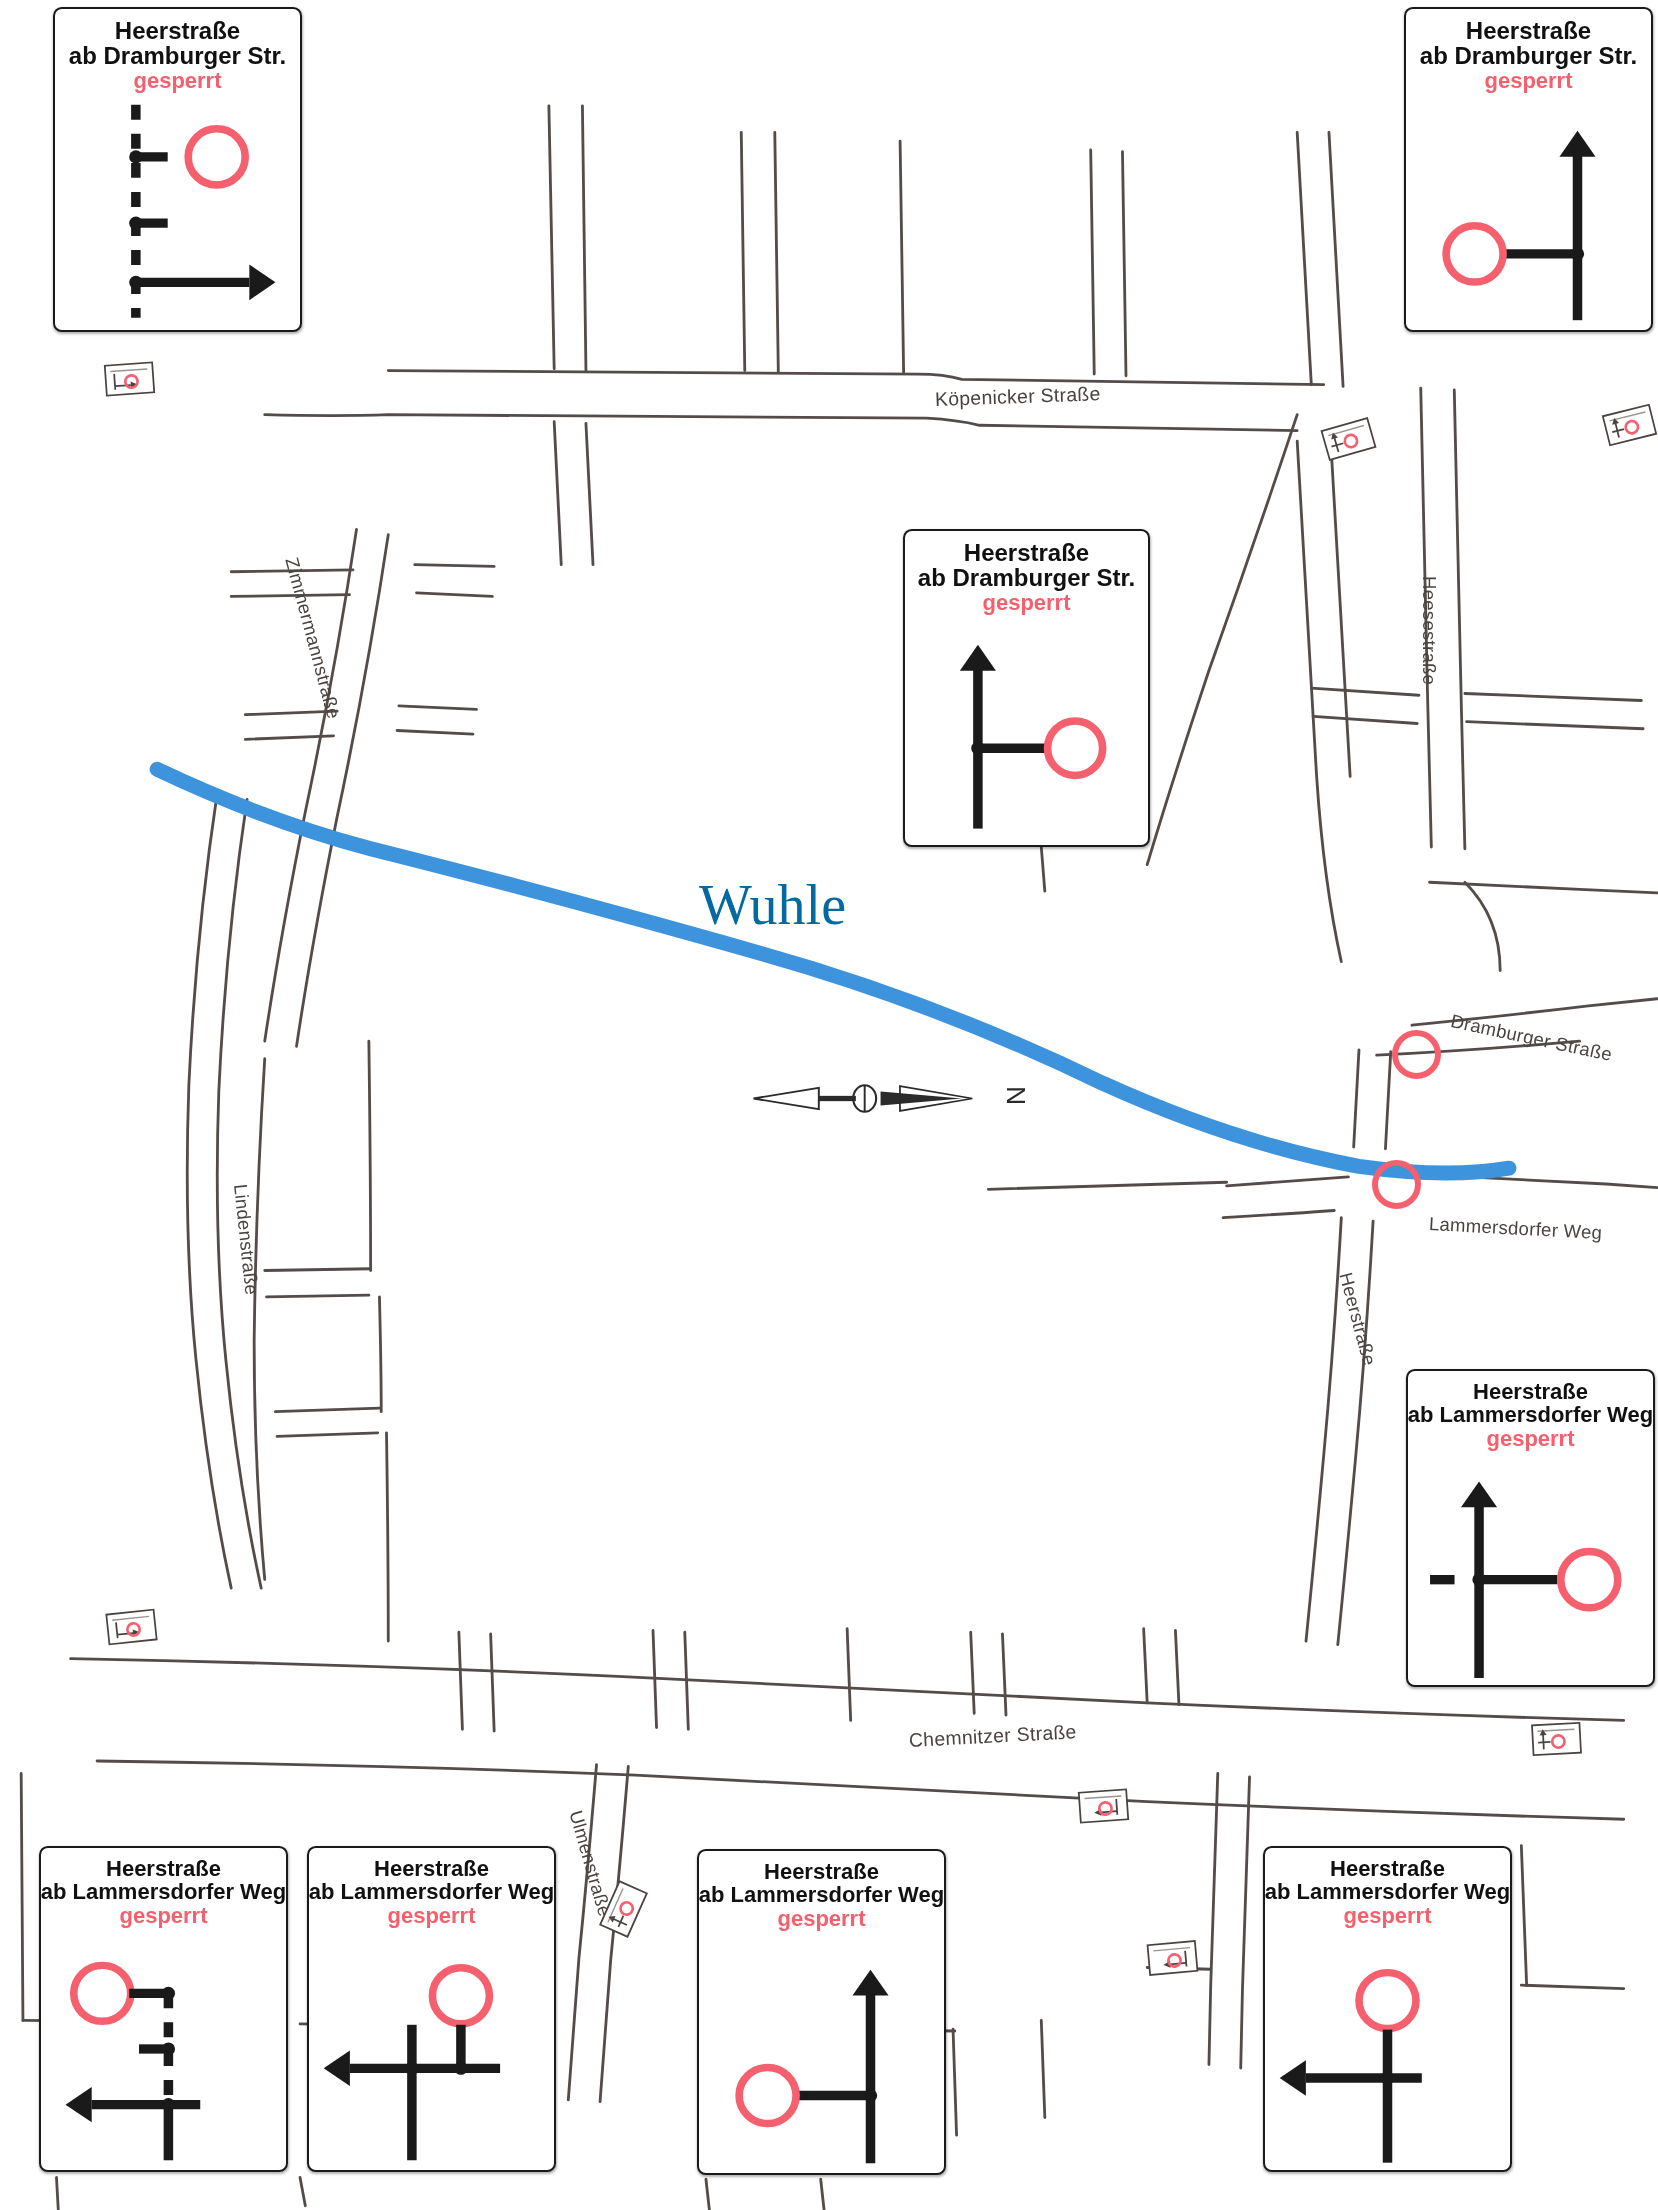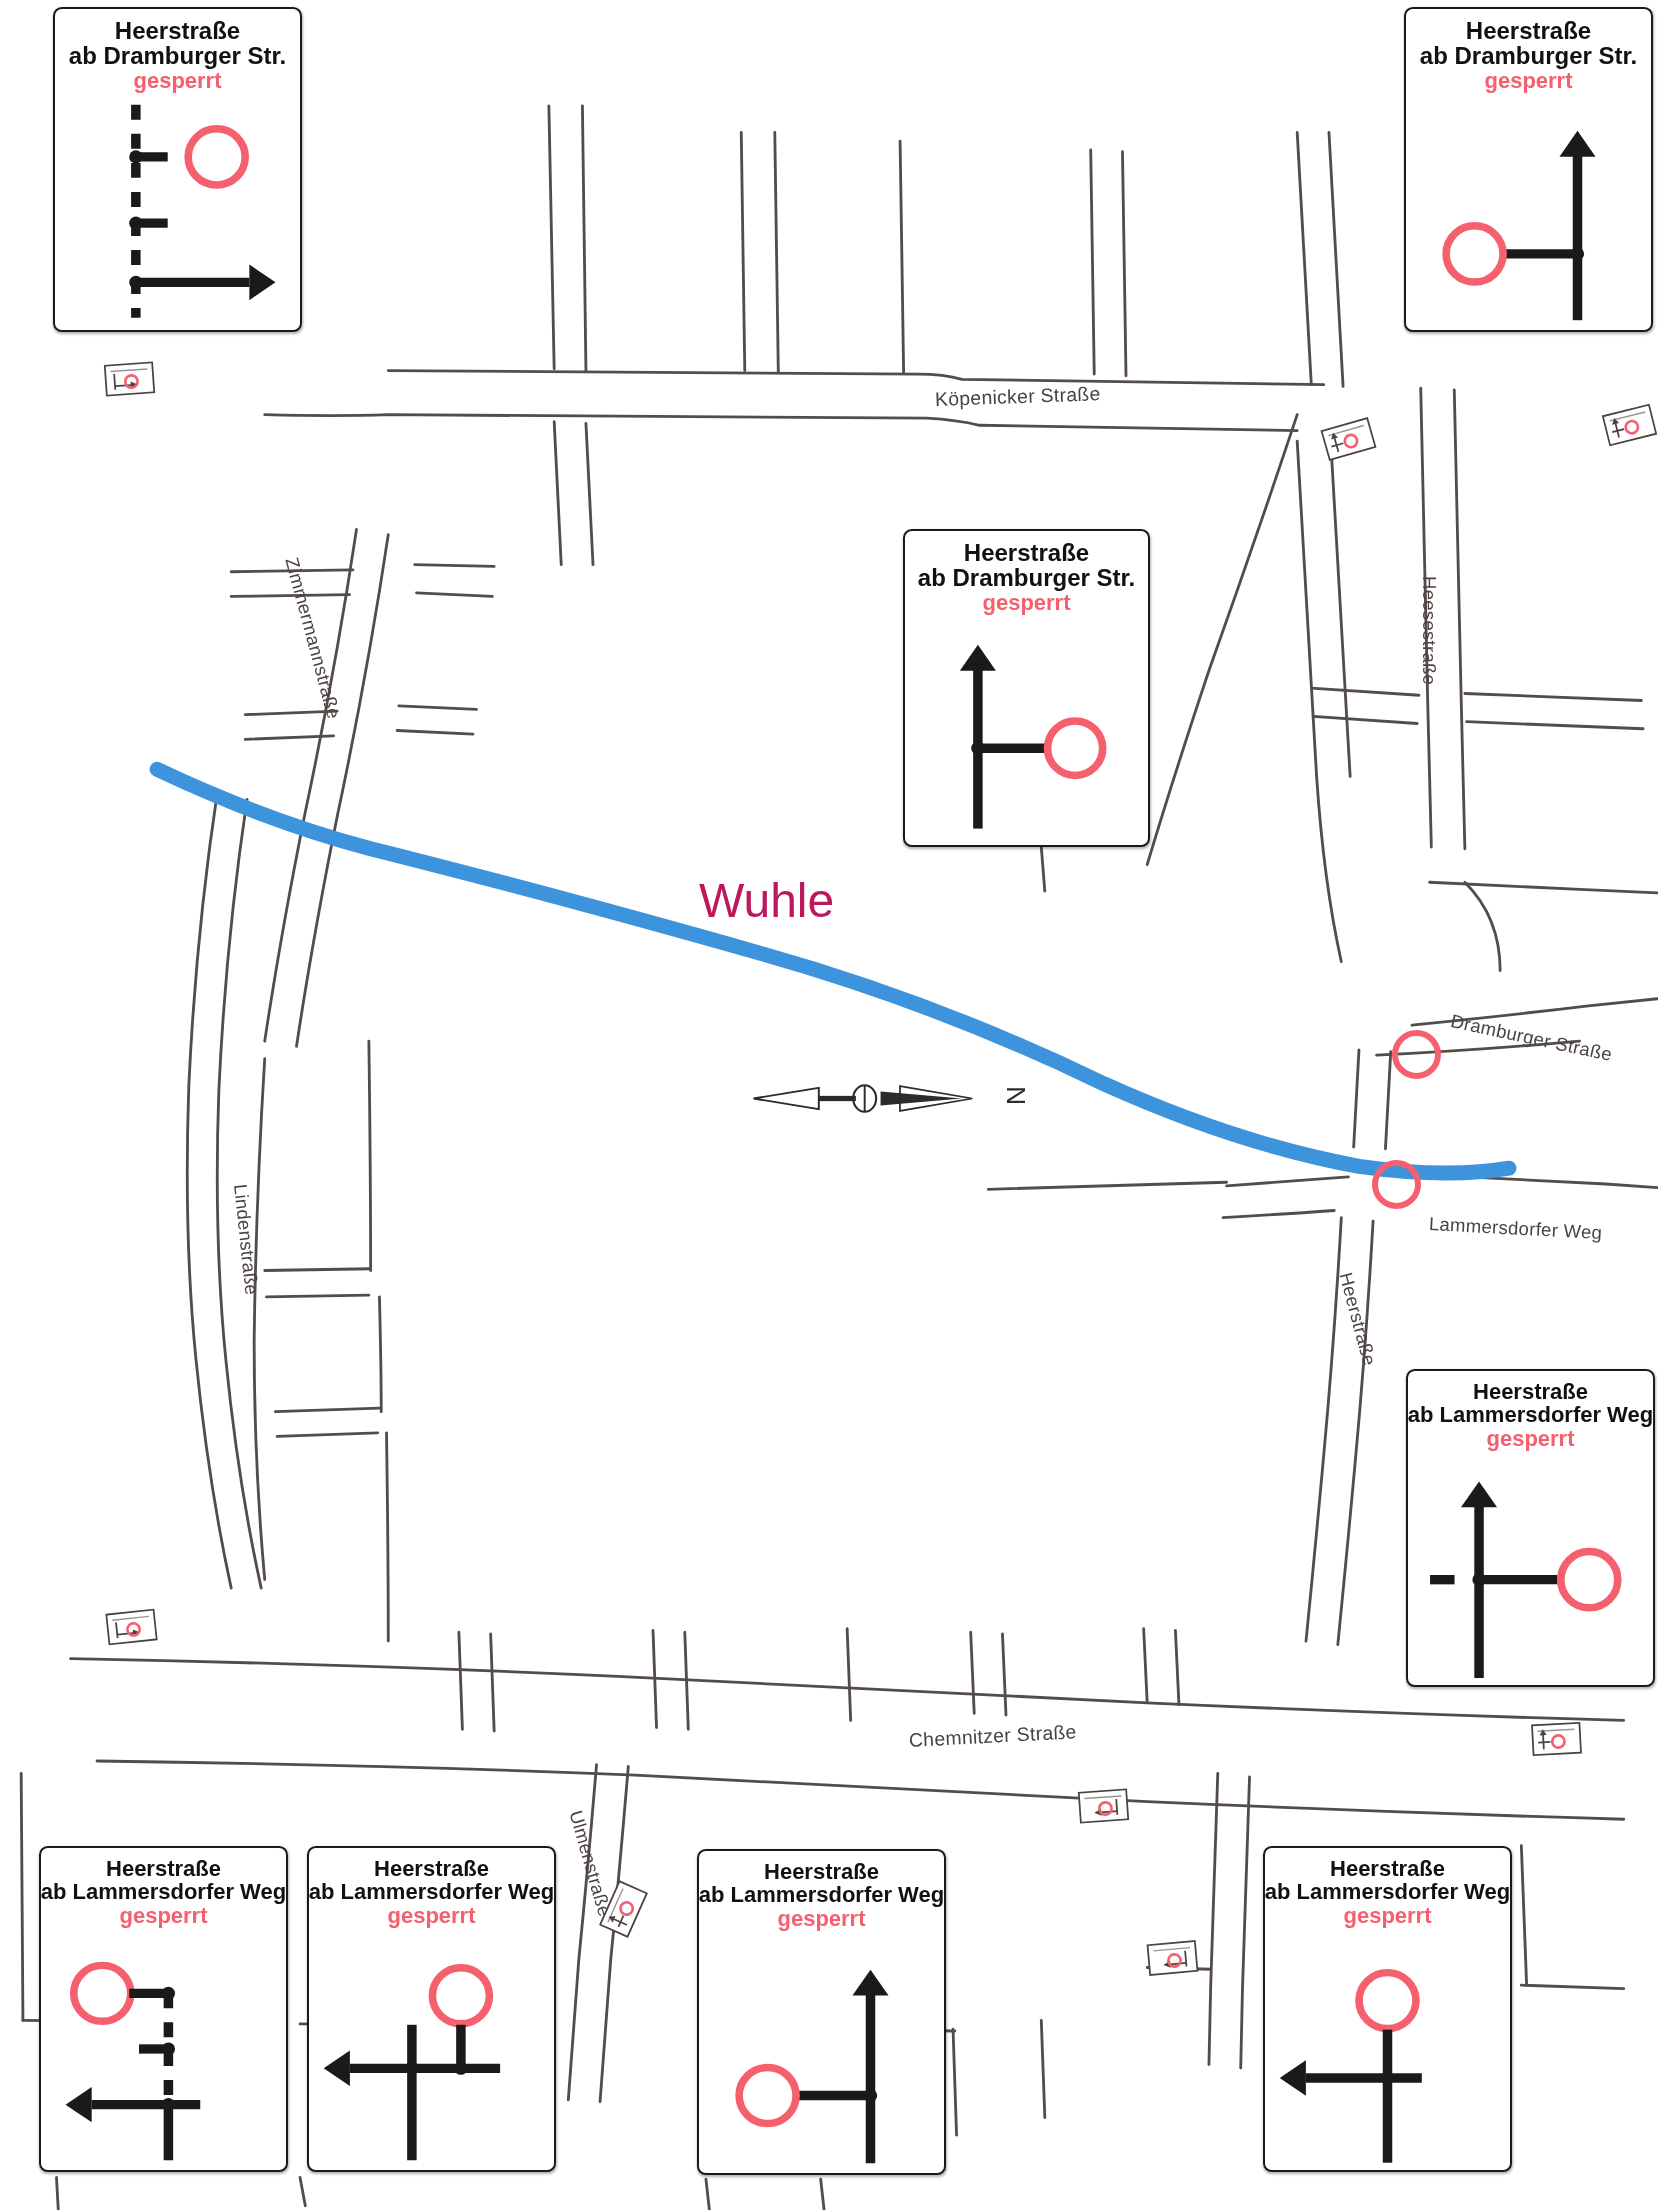--- a/index.html
+++ b/index.html
@@ -15,23 +15,23 @@
     font-family:"Liberation Sans",sans-serif;
     color:#4a4340;
     white-space:nowrap;
     font-weight:400;
     letter-spacing:0.3px;
   }
 
   
   .river-label{
     position:absolute;
-    font-family:Liberation Sans, sans-serif;
-    font-size:48px;
-    color:#be185d;
+    font-family:Liberation Serif, serif;
+    font-size:56px;
+    color:#0369a1;
     white-space:nowrap;
   }
 
   
   .compass{position:absolute;}
   .compass-n{
     position:absolute;
     font-family:"Liberation Sans",sans-serif;
     font-size:26.5px;
     color:#2b2b2b;

